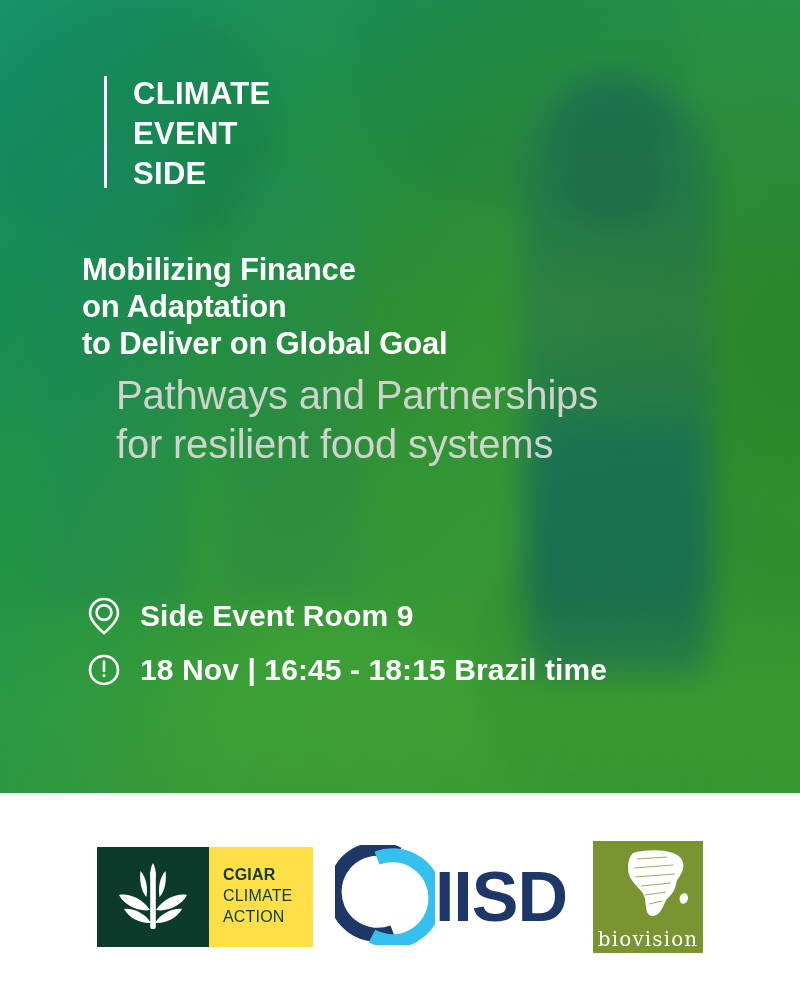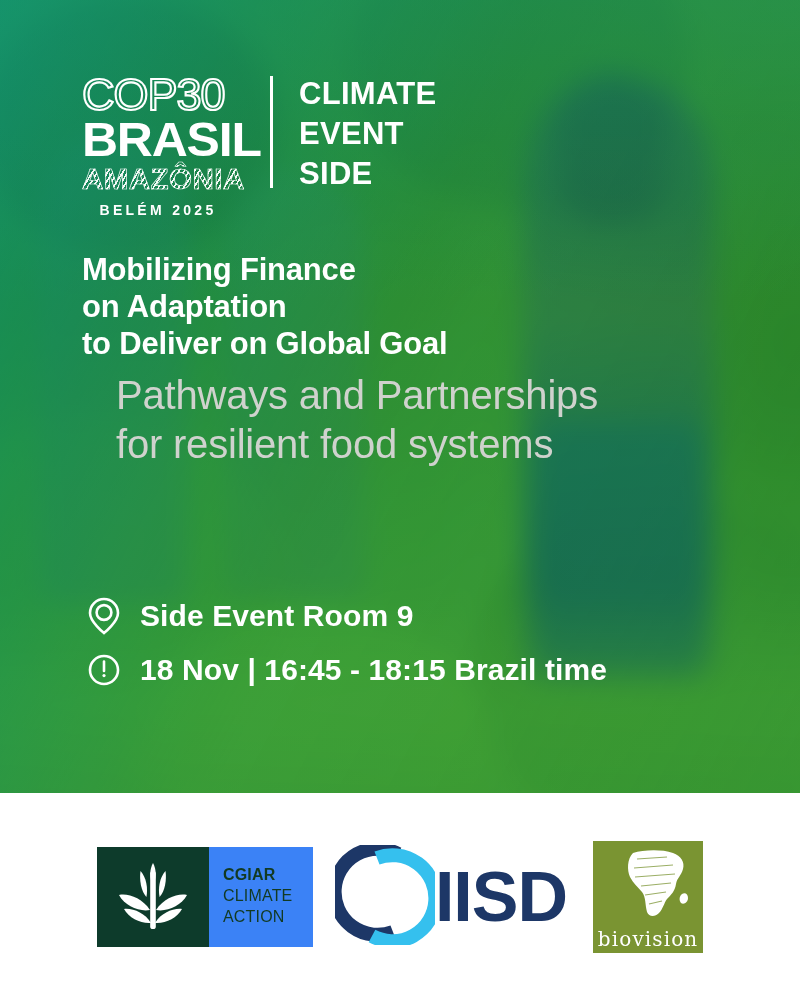--- a/index.html
+++ b/index.html
@@ -302,21 +302,21 @@
   
   .cgiar-wrap { display: flex; align-items: center; height: 100px; }
   .cgiar-mark {
     width: 112px; height: 100px;
     background: #0d3b2b;
     display: flex; align-items: center; justify-content: center;
     flex: none;
   }
   .cgiar-text {
     width: 104px; height: 100px;
-    background: #3b82f6;
+    background: #fde047;
     display: flex; flex-direction: column;
     align-items: flex-start; justify-content: center;
     padding-left: 14px;
     flex: none;
   }
   .cgiar-text span {
     color: #123a22;
     font-size: 16px;
     line-height: 1.30;
     letter-spacing: 0.2px;
@@ -384,26 +384,20 @@
       <div class="ph-spray"></div>
       <div class="ph-ground"></div>
     </div>
 
     <div class="hero-tint"></div>
     <div class="hero-tint2"></div>
     <div class="hero-top-shade"></div>
 
     <div class="header">
 
-      <div class="cop-logo">
-        <div class="cop-line1">COP30</div>
-        <div class="cop-line2">BRASIL</div>
-        <div class="cop-line3">AMAZÔNIA</div>
-        <div class="cop-line4">BELÉM 2025</div>
-      </div>
 
       <div class="hdr-divider"></div>
 
       <div class="official-block">
         <div>CLIMATE</div>
         <div>EVENT</div>
         <div>SIDE</div>
       </div>
 
     </div>

